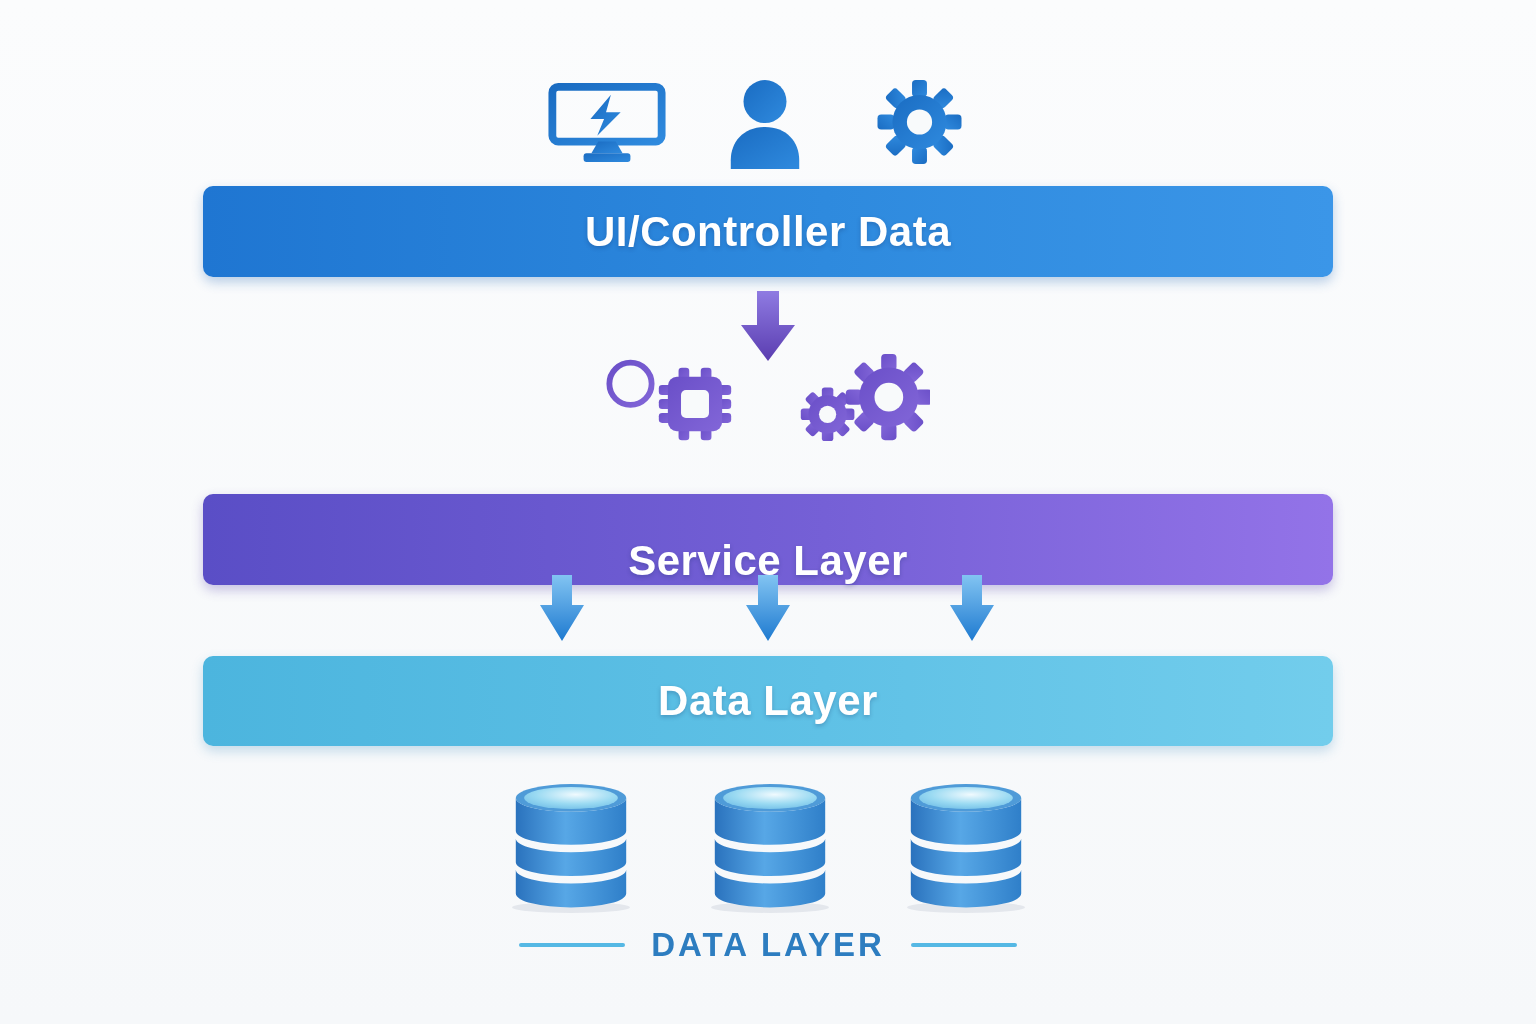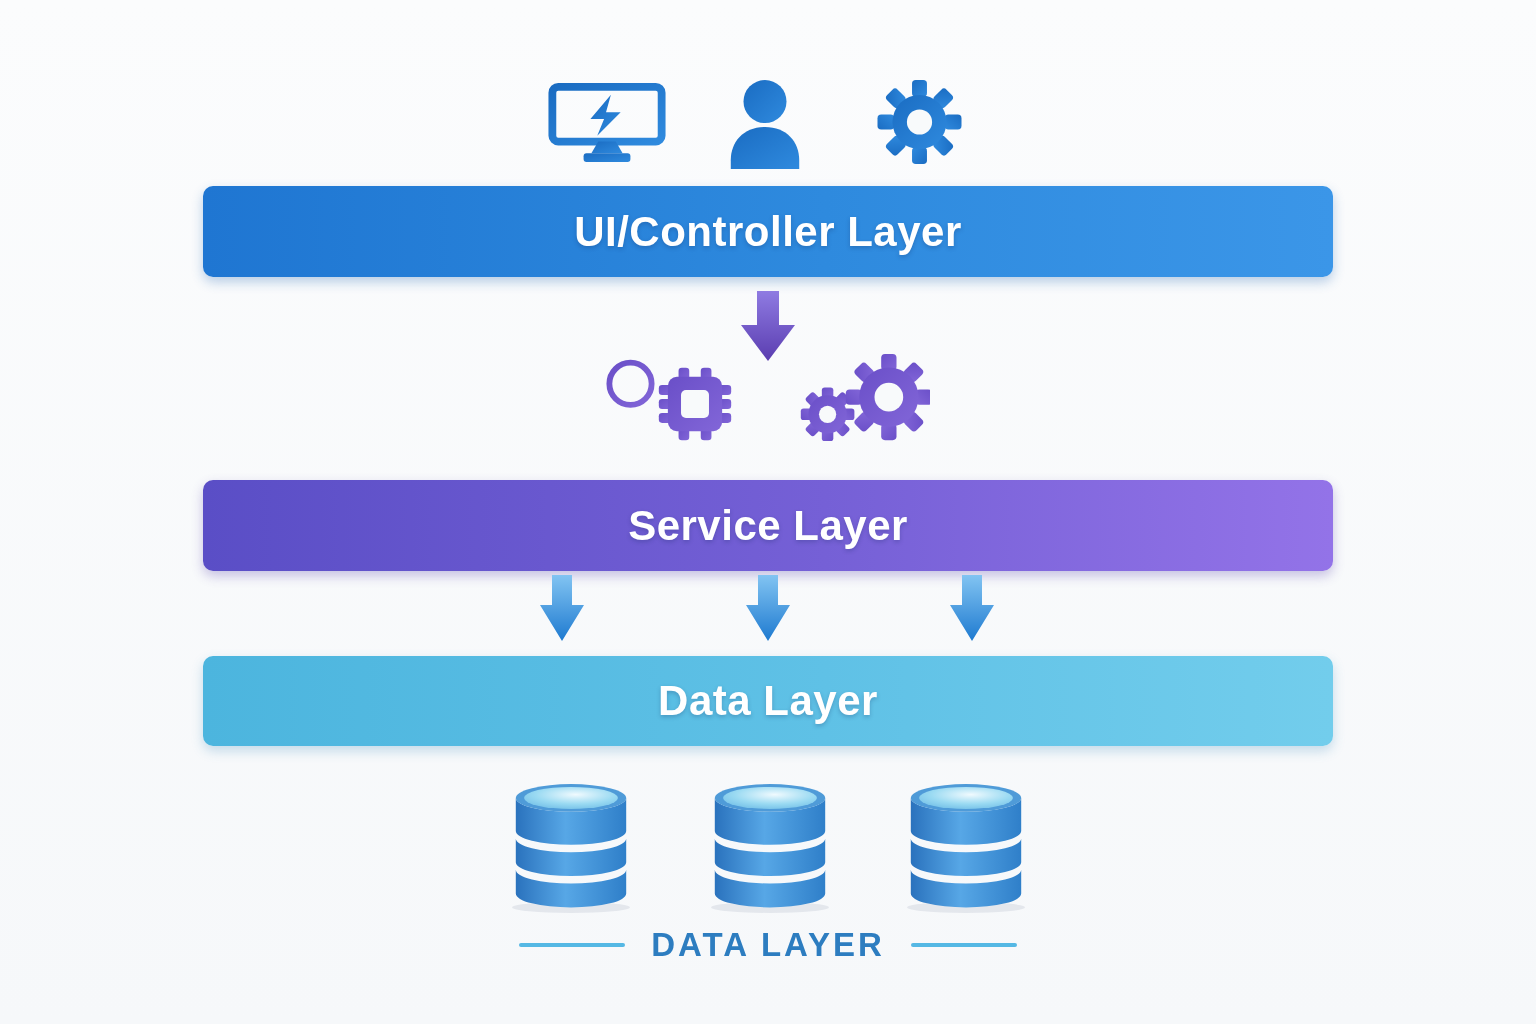--- a/index.html
+++ b/index.html
@@ -31,24 +31,25 @@
     font-weight: 700;
     letter-spacing: 0.5px;
     text-shadow: 0 2px 4px rgba(20, 40, 90, 0.25);
   }
   .banner-ui {
     top: 186px;
     background: linear-gradient(90deg, #1f76d2 0%, #2e8ade 55%, #3b96e8 100%);
     box-shadow: 0 5px 12px rgba(30, 100, 180, 0.30);
   }
   .banner-service {
-    top: 480px;
+    top: 494px;
     height: 91px;
     background: linear-gradient(90deg, #5a4ec6 0%, #7560d6 55%, #9373e8 100%);
     box-shadow: 0 5px 12px rgba(80, 60, 170, 0.30);
+    align-items: flex-end;
   }
   .banner-data {
     top: 656px;
     height: 90px;
     background: linear-gradient(90deg, #4cb5de 0%, #5fc1e6 55%, #72cdec 100%);
     box-shadow: 0 5px 12px rgba(60, 140, 190, 0.28);
   }
 
   .icon { display: block; }
 
@@ -133,21 +134,21 @@
       <rect x="37" y="0" width="16" height="18" rx="4" transform="rotate(180 45 45)"></rect>
       <rect x="37" y="0" width="16" height="18" rx="4" transform="rotate(225 45 45)"></rect>
       <rect x="37" y="0" width="16" height="18" rx="4" transform="rotate(270 45 45)"></rect>
       <rect x="37" y="0" width="16" height="18" rx="4" transform="rotate(315 45 45)"></rect>
       <circle cx="45" cy="45" r="29"></circle>
     </g>
     <circle cx="45" cy="45" r="13.5" fill="#f8fafb"></circle>
   </svg>
 
   <div class="banner banner-ui">
-    <span>UI/Controller Layer</span>
+    <span>UI/Controller Data</span>
   </div>
 
   <svg class="abs icon" style="left:737px;top:291px" width="62" height="70" viewBox="0 0 62 70">
     <path d="M20 0 H42 V34 H58 L31 70 L4 34 H20 Z" fill="url(#gradPurpleArrow)"></path>
   </svg>
 
   <svg class="abs icon" style="left:605px;top:357px" width="51" height="90" viewBox="0 0 70 122">
     <g stroke="url(#gradPurpleIcon)" stroke-width="8" stroke-linecap="round" fill="none">
       <circle cx="35" cy="36" r="29"></circle>
       <line x1="20" y1="85" x2="50" y2="85"></line>

